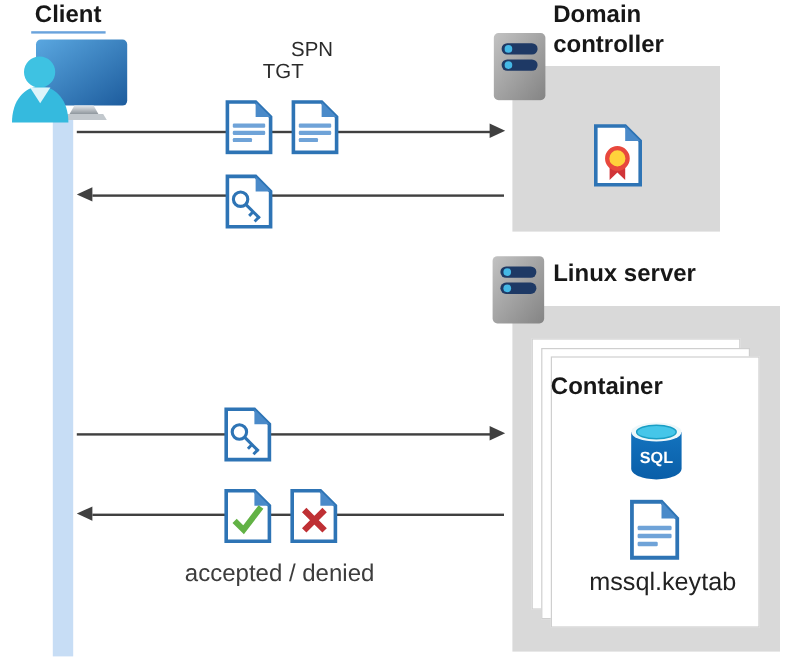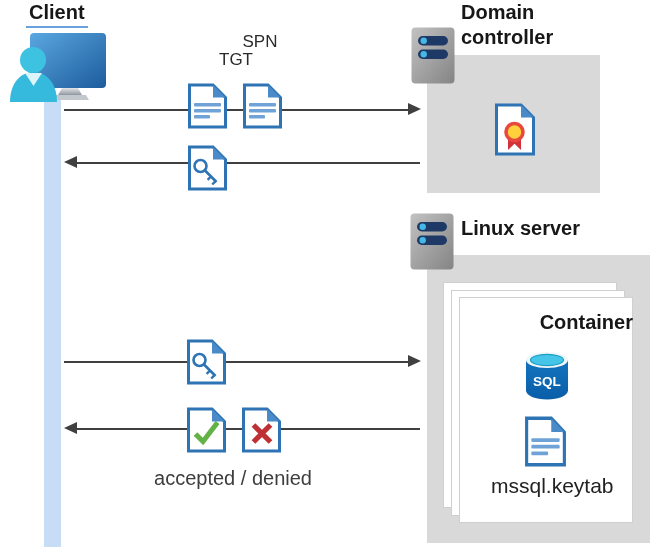--- a/index.html
+++ b/index.html
@@ -14,21 +14,21 @@
   .file-label{font-size:21px;color:#222;text-align:left;padding-left:32px;}
   .msg-line{position:absolute;height:2px;background:#404040;}
   .head-r{position:absolute;width:0;height:0;border-top:6.5px solid transparent;
           border-bottom:6.5px solid transparent;border-left:13px solid #404040;}
   .head-l{position:absolute;width:0;height:0;border-top:6.5px solid transparent;
           border-bottom:6.5px solid transparent;border-right:13px solid #404040;}
   .gray-box{position:absolute;background:#d9d9d9;}
   .card{position:absolute;width:174px;height:226px;background:#ffffff;
         border:1.5px solid #cfcfcf;box-sizing:border-box;}
   .lifeline{position:absolute;background:#c7ddf5;}
-  .center-txt{text-align:right;}
+  .center-txt{text-align:left;}
 </style>
 </head>
 <body>
 
 <div id="canvas">
 
   <div class="gray-box" style="left:427px;top:55px;width:173px;height:138px;"></div>
   <div class="gray-box" style="left:427px;top:255px;width:223px;height:288px;"></div>
 
   <div class="card" style="left:443px;top:282px;"></div>

